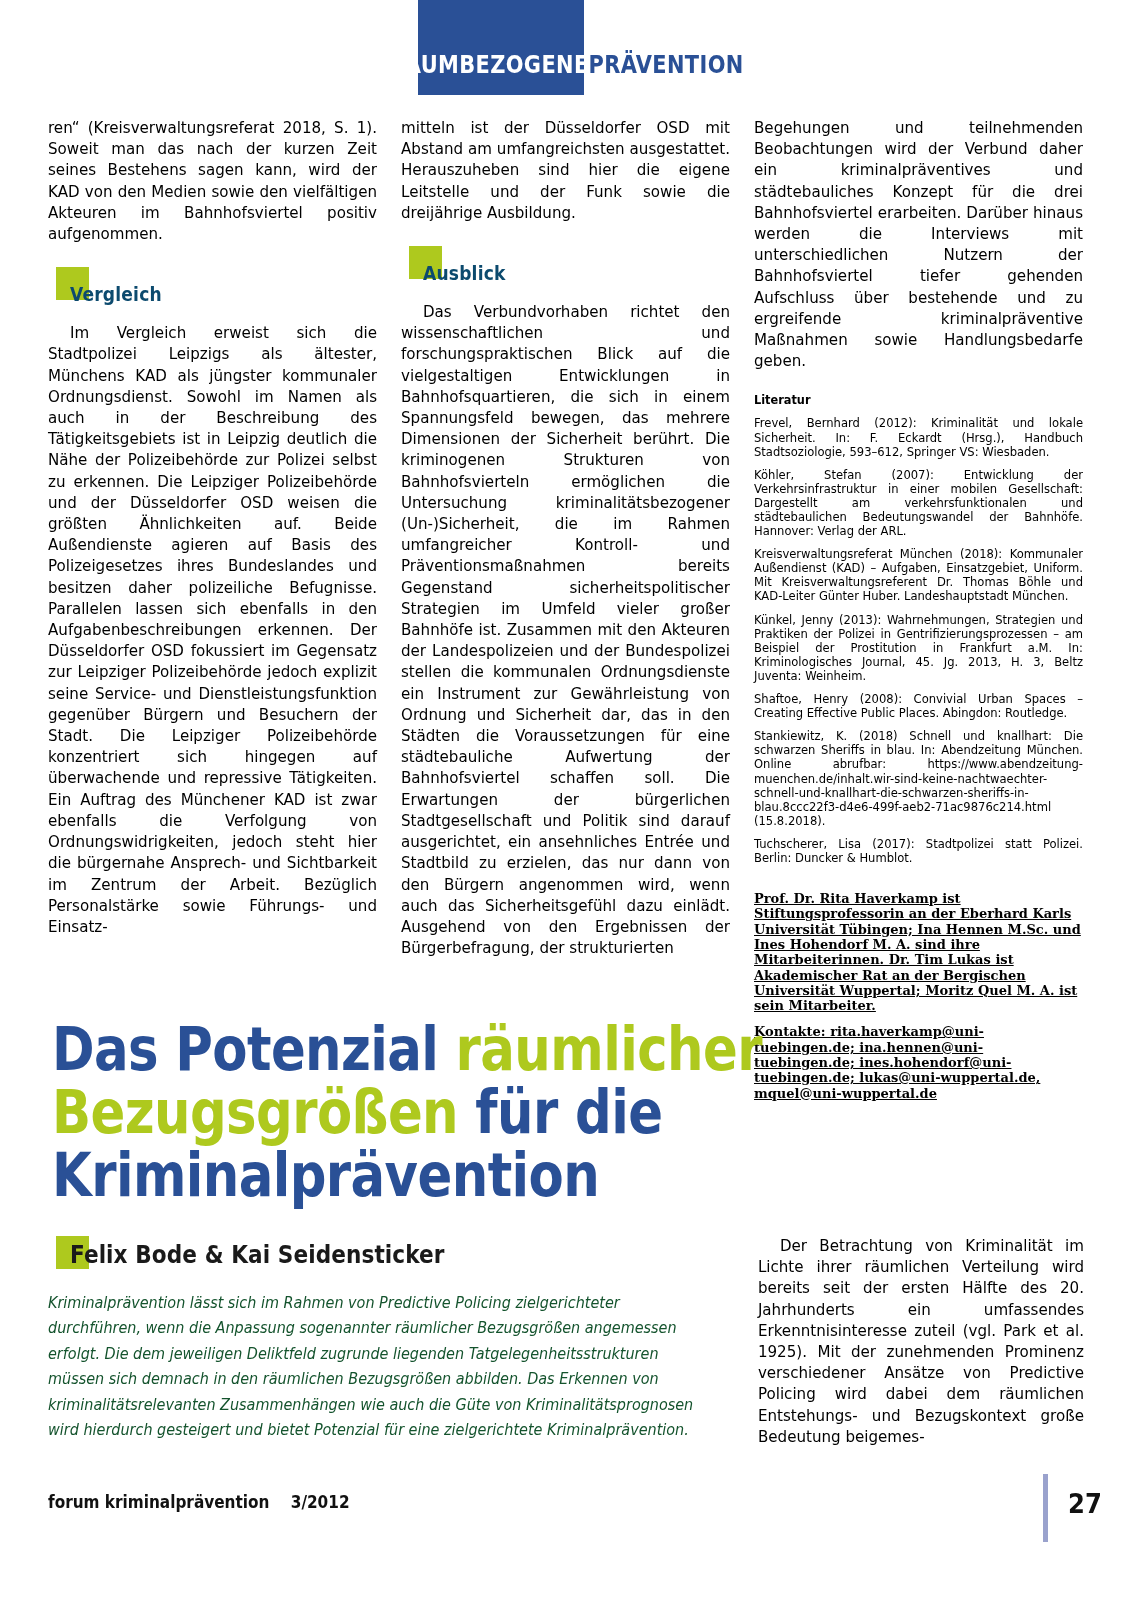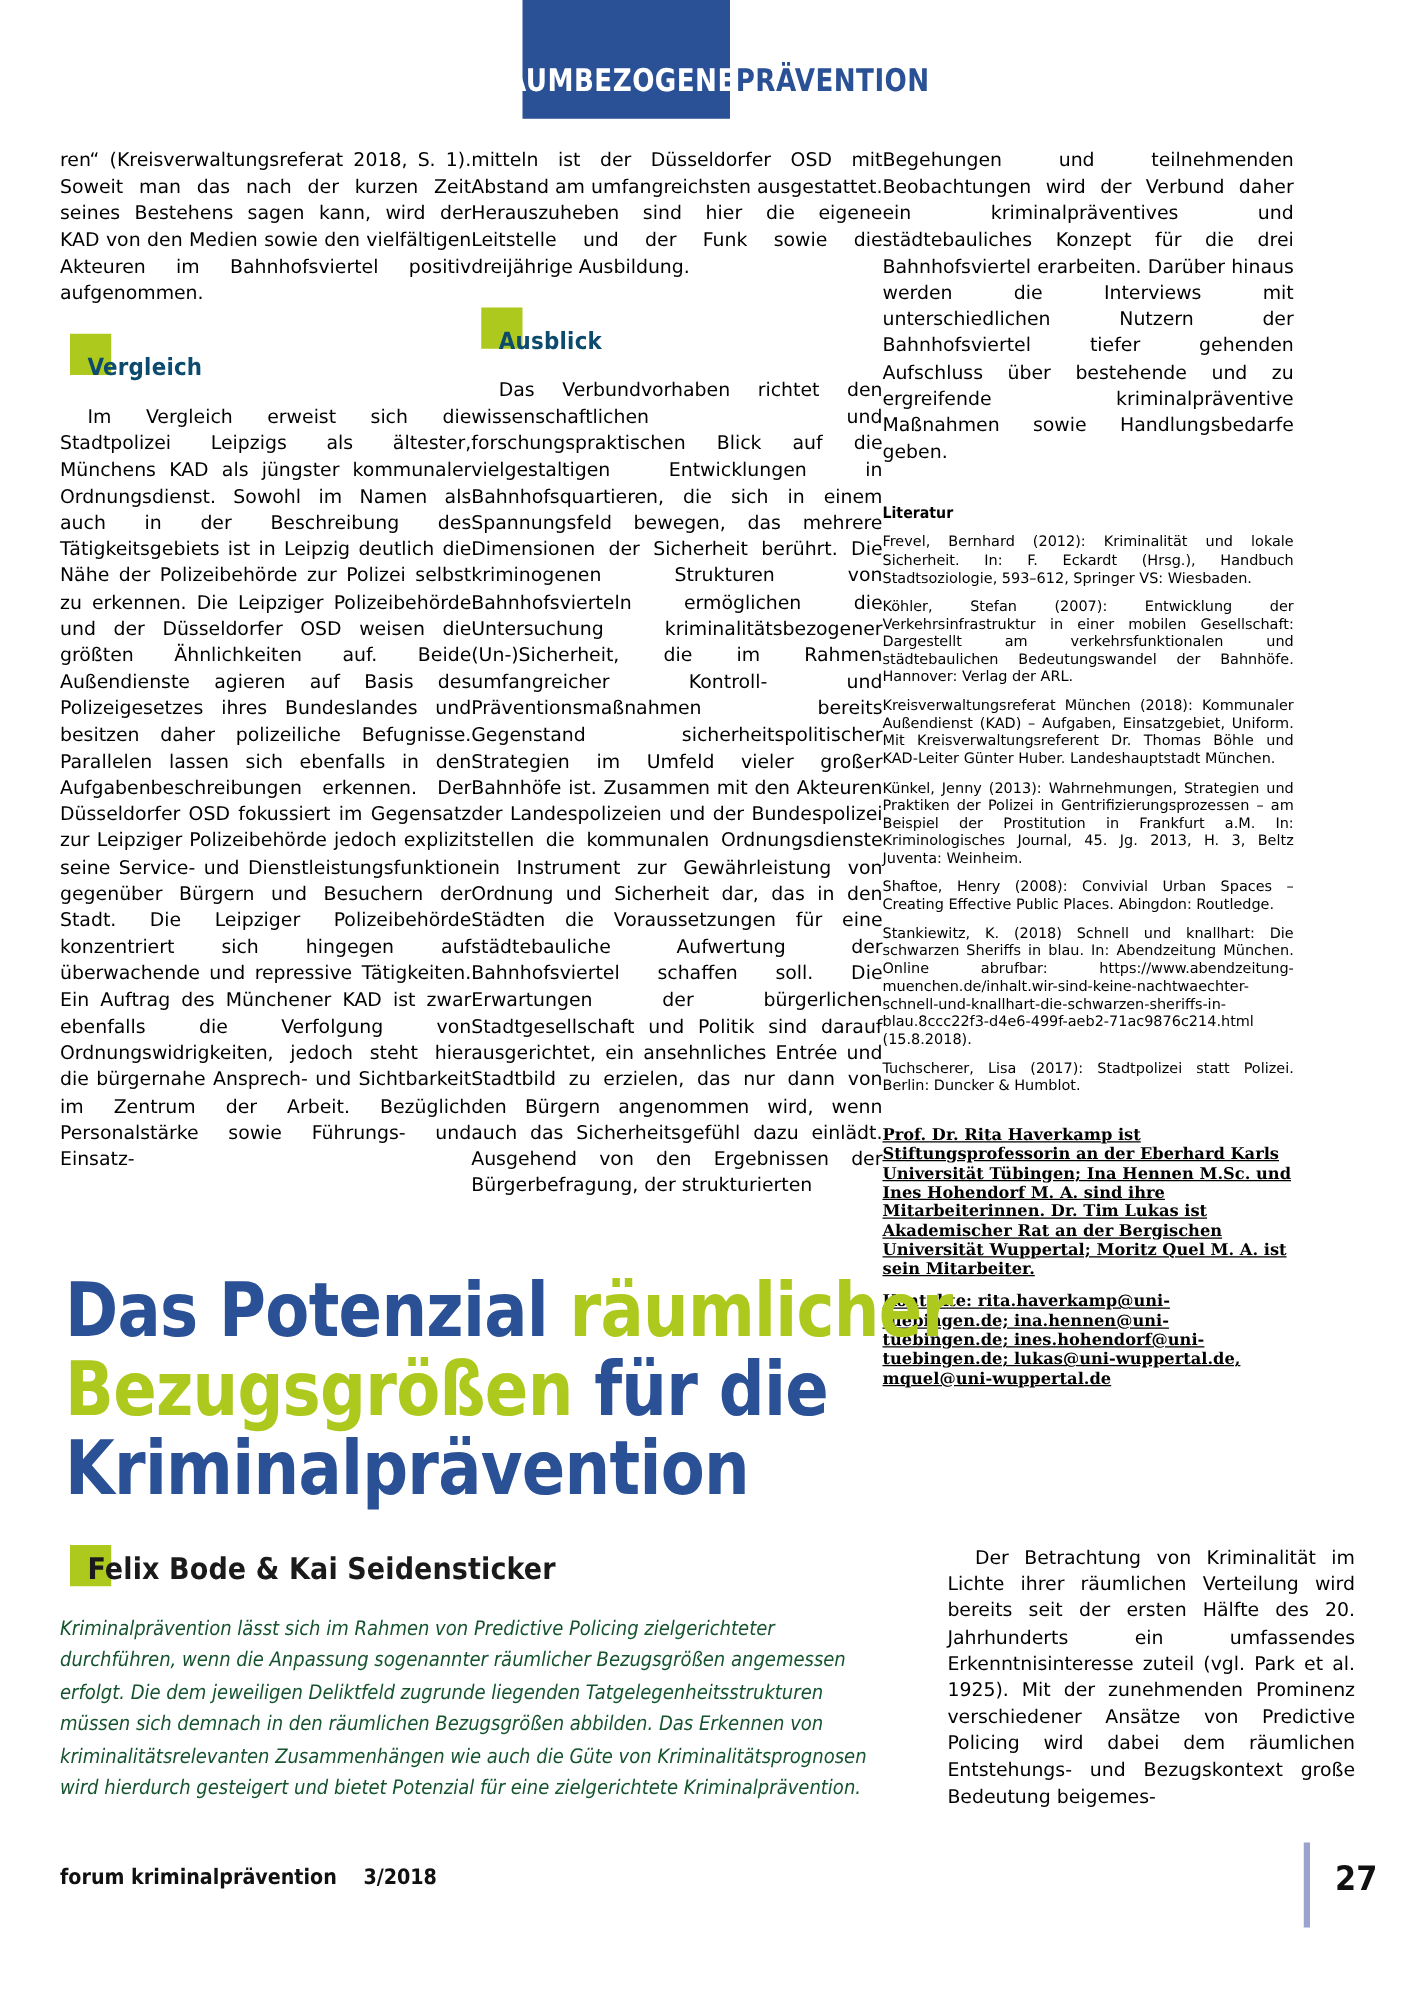--- a/index.html
+++ b/index.html
@@ -30,20 +30,21 @@
     transform-origin:center top;
   }
   .header-title .w1 { color:#ffffff; }
   .header-title .w2 { color:#2a5096; }
 
   
   .cols {
     position:absolute; left:48px; top:118px;
     width:1036px;
     display:flex;
+    gap:24px;
   }
   .col { width:329px; }
 
   .body-p {
     font-size:15.1px;
     line-height:21.2px;
     text-align:justify;
     text-justify:inter-word;
     margin:0 0 0 0;
     hyphens:none;
@@ -69,21 +70,21 @@
     font-size:19px;
     color:#0c4a6e;
     letter-spacing:0.2px;
   }
 
   
   .lit-head {
     font-family:"DejaVu Sans Condensed","Liberation Sans", sans-serif;
     font-weight:bold;
     font-size:12.6px;
-    margin:30px 0 9px 0;
+    margin:20px 0 9px 0;
   }
   .lit-item {
     font-size:11.55px;
     line-height:14.1px;
     text-align:justify;
     margin:0 0 9px 0;
     word-break:break-word;
   }
   .lit-item:last-of-type { margin-bottom:0; }
 
@@ -249,16 +250,16 @@
       <span class="name">Felix Bode &amp; Kai Seidensticker</span>
     </div>
     <p class="abstract">Kriminalprävention lässt sich im Rahmen von Predictive Policing zielgerichteter durchführen, wenn die Anpassung sogenannter räumlicher Bezugsgrößen angemessen erfolgt. Die dem jeweiligen Deliktfeld zugrunde liegenden Tatgelegenheitsstrukturen müssen sich demnach in den räumlichen Bezugsgrößen abbilden. Das Erkennen von kriminalitätsrelevanten Zusammenhängen wie auch die Güte von Kriminalitätsprognosen wird hierdurch gesteigert und bietet Potenzial für eine zielgerichtete Kriminalprävention.</p>
   </div>
   <div class="lower-right">
     <p class="body-p indent">Der Betrachtung von Kriminalität im Lichte ihrer räumlichen Verteilung wird bereits seit der ersten Hälfte des 20. Jahrhunderts ein umfassendes Erkenntnisinteresse zuteil (vgl. Park et al. 1925). Mit der zunehmenden Prominenz verschiedener Ansätze von Predictive Policing wird dabei dem räumlichen Entstehungs- und Bezugskontext große Bedeutung beigemes-</p>
   </div>
 </div>
 
 <div class="footer">
-  <div class="footer-left"><span>forum kriminalprävention</span>&nbsp;&nbsp;&nbsp;&nbsp;<span>3/2018</span></div>
+  <div class="footer-left"><span>forum kriminalprävention</span>&nbsp;&nbsp;&nbsp;&nbsp;<span>3/2012</span></div>
   <div class="footer-rule"></div>
   <div class="footer-page">27</div>
 </div>
 
 </body></html>

